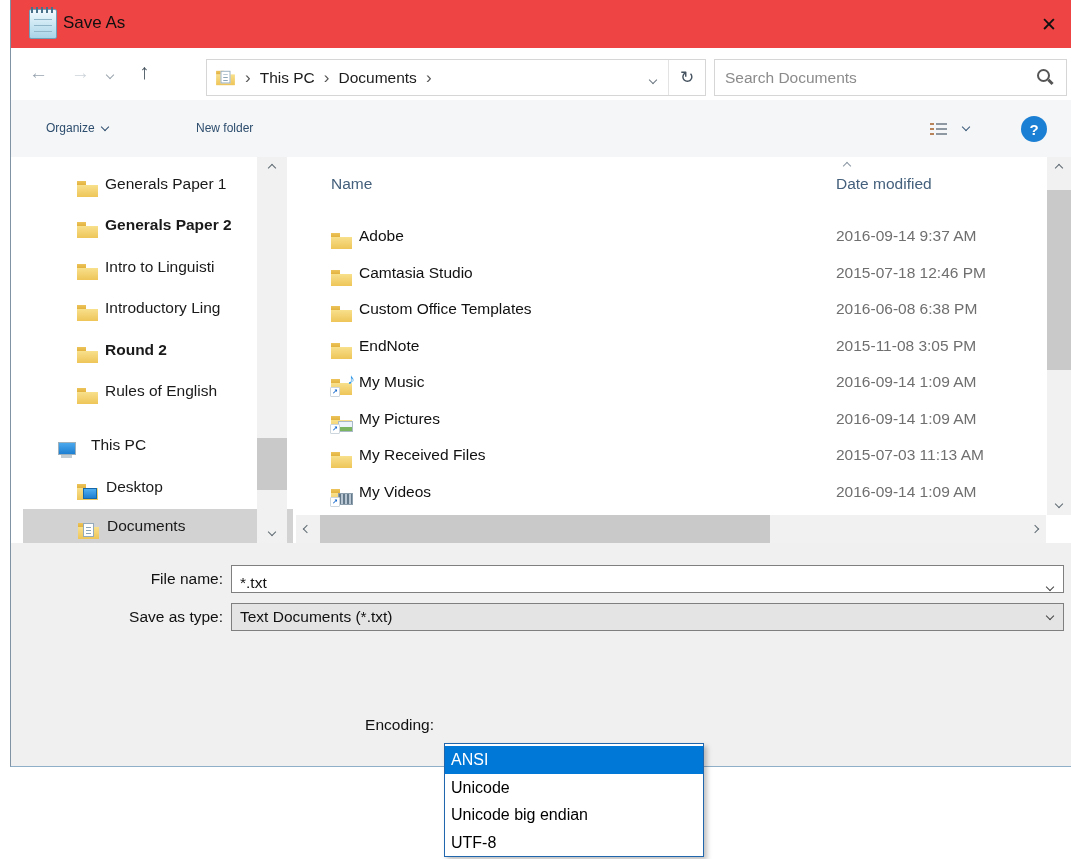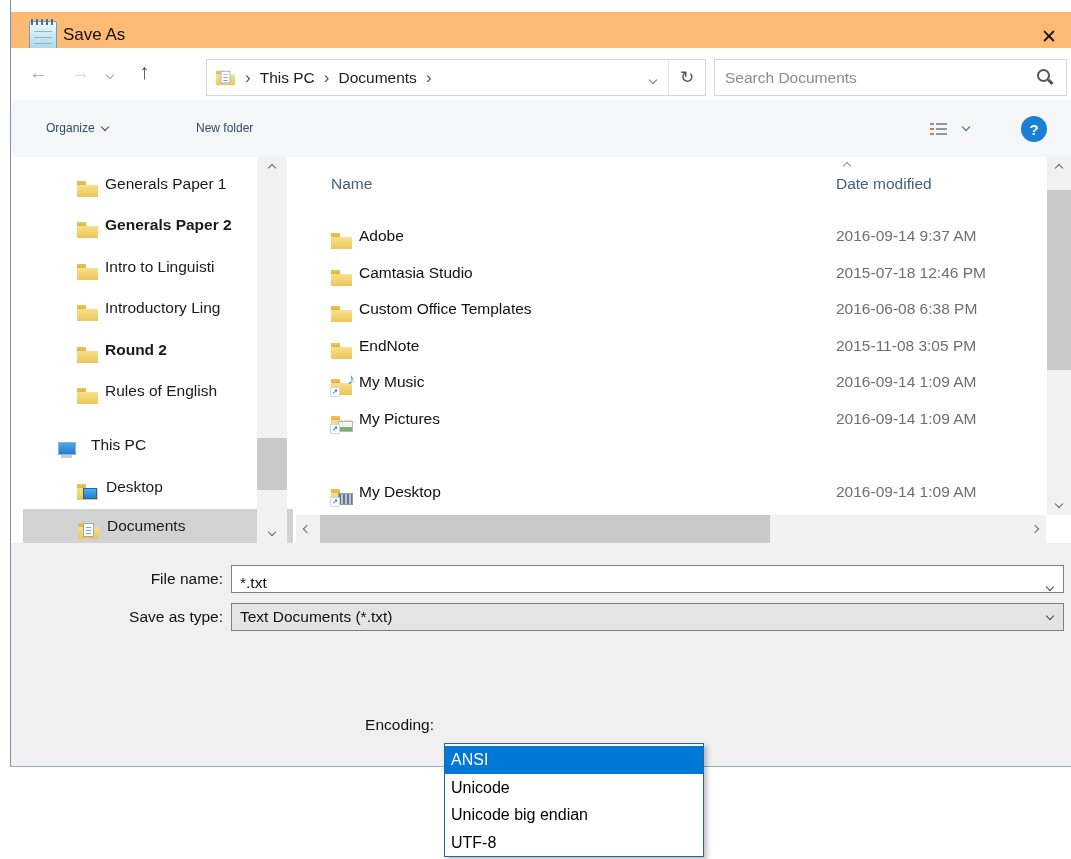--- a/index.html
+++ b/index.html
@@ -6,21 +6,21 @@
   body{width:1071px;height:859px;position:relative;overflow:hidden;
        font-family:"Liberation Sans","DejaVu Sans",sans-serif;color:#1a1a1a;}
   .abs{position:absolute;}
   .page{position:absolute;inset:0;background:#fff;}
 
   
   .dialog{position:absolute;left:10px;top:0;width:1061px;height:766px;background:#fff;
           border-left:1px solid #7f93a5;border-bottom:1px solid #8fafc9;}
 
   
-  .titlebar{position:absolute;left:0;top:12px;right:0;height:48px;background:#fdba74;}
+  .titlebar{position:absolute;left:0;top:0;right:0;height:48px;background:#ef4444;}
   .np-icon{position:absolute;left:18px;top:9px;width:26px;height:28px;
            background:linear-gradient(180deg,#f3fafd 0%,#cfe9f4 45%,#a8d4e8 100%);
            border:1px solid #6fa0ba;border-radius:2px;}
   .np-icon::before{content:"";position:absolute;left:1px;right:1px;top:-3px;height:6px;
            background:repeating-linear-gradient(90deg,#49718a 0 2px,transparent 2px 5px);}
   .np-icon::after{content:"";position:absolute;left:4px;right:4px;top:9px;bottom:4px;
            background:repeating-linear-gradient(180deg,#8fb7c9 0 1px,transparent 1px 6px);}
   .win-title{position:absolute;left:52px;top:13px;font-size:17px;color:#101010;}
   .close-btn{position:absolute;left:1018px;top:6px;width:40px;height:36px;
              display:flex;align-items:center;justify-content:center;
@@ -275,23 +275,28 @@
       <div class="file-row" style="top:207px;">
         <span class="fi file-icon" data-icon="folder-music-shortcut"></span>
         <span class="file-name">My Music</span>
         <span class="file-date">2016-09-14 1:09 AM</span>
       </div>
       <div class="file-row" style="top:244px;">
         <span class="fi file-icon" data-icon="folder-pictures-shortcut"></span>
         <span class="file-name">My Pictures</span>
         <span class="file-date">2016-09-14 1:09 AM</span>
       </div>
+      <div class="file-row" style="top:280px;">
+        <span class="fi file-icon" data-icon="folder"></span>
+        <span class="file-name">My Received Files</span>
+        <span class="file-date">2015-07-03 11:13 AM</span>
+      </div>
       <div class="file-row" style="top:317px;">
         <span class="fi file-icon" data-icon="folder-videos-shortcut"></span>
-        <span class="file-name">My Desktop</span>
+        <span class="file-name">My Videos</span>
         <span class="file-date">2016-09-14 1:09 AM</span>
       </div>
 
       <div class="sb-v" style="left:1036px;top:0;width:24px;height:358px;">
         <div class="sb-cell" style="top:0;">
             <span class="chev up thin"></span>
           </div>
         <div class="sb-thumb-v" style="top:33px;height:180px;"></div>
         <div class="sb-cell" style="top:336px;">
             <span class="chev thin"></span>

